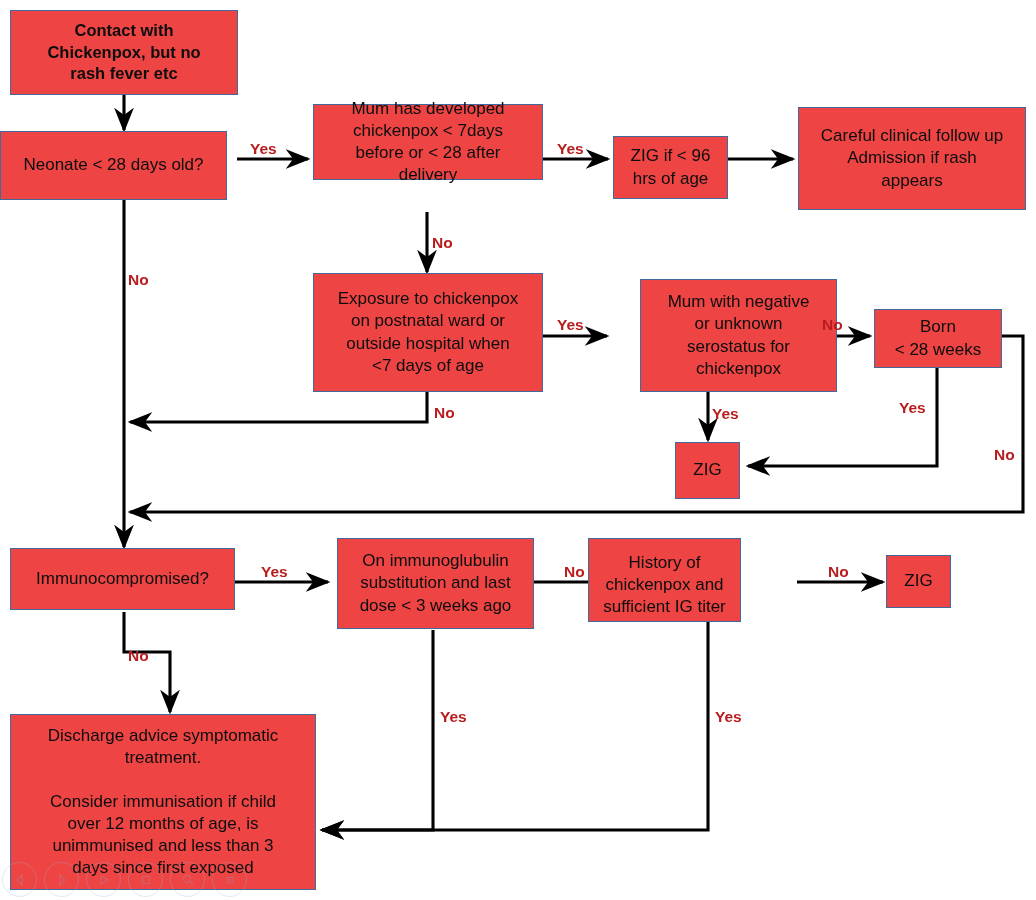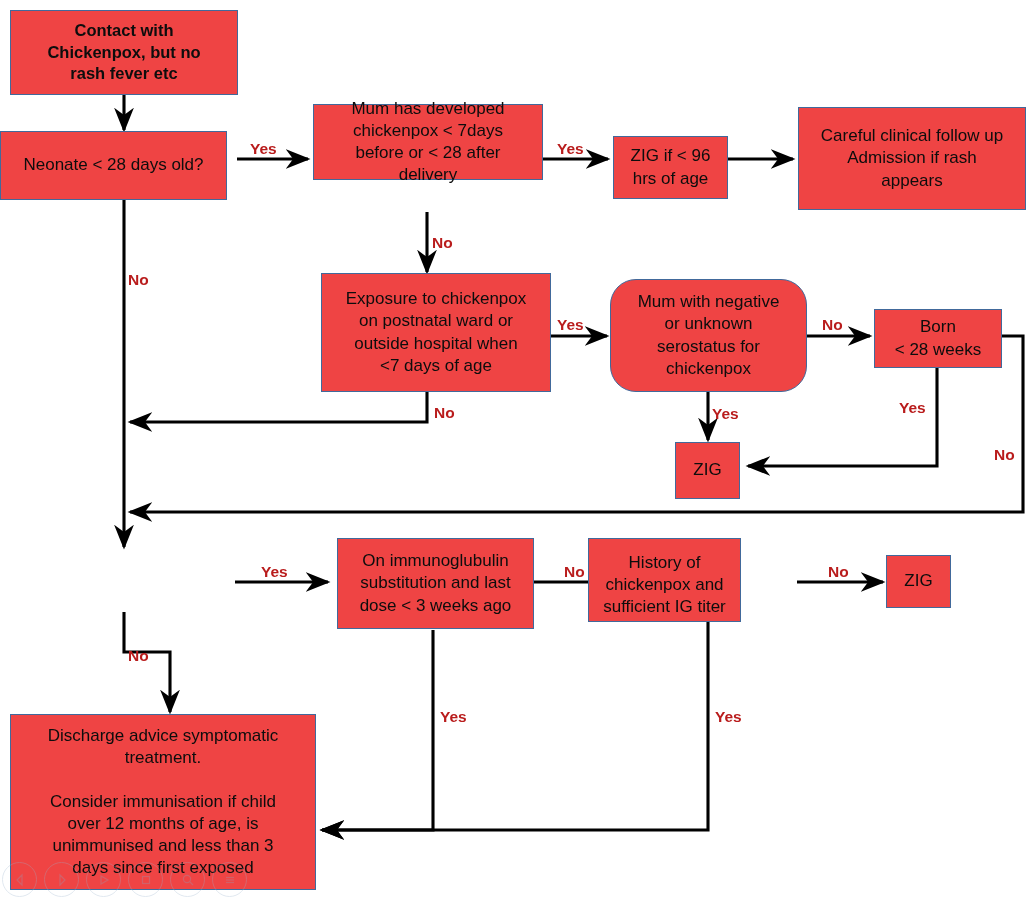--- a/index.html
+++ b/index.html
@@ -138,43 +138,46 @@
     <span>ZIG if &lt; 96
 hrs of age</span>
   </div>
 
   <div class="node" style="left:798px; top:107px; width:228px; height:103px;">
     <span>Careful clinical follow up
 Admission if rash
 appears</span>
   </div>
 
-  <div class="node" style="left:313px; top:273px; width:230px; height:119px;margin-left:8px;">
+  <div class="node" style="left:313px; top:273px; width:230px; height:119px;">
     <span>Exposure to chickenpox
 on postnatal ward or
 outside hospital when
 &lt;7 days of age</span>
   </div>
 
-  <div class="node" style="left:610px; top:279px; width:197px; height:113px;border-radius:26px;">
+  <div class="node" style="left:640px; top:279px; width:197px; height:113px;">
     <span>Mum with negative
 or unknown
 serostatus for
 chickenpox</span>
   </div>
 
   <div class="node" style="left:874px; top:309px; width:128px; height:59px;">
     <span>Born
 &lt; 28 weeks</span>
   </div>
 
   <div class="node" style="left:675px; top:442px; width:65px; height:57px;">
     <span>ZIG</span>
   </div>
 
+  <div class="node" style="left:10px; top:548px; width:225px; height:62px;">
+    <span>Immunocompromised?</span>
+  </div>
 
   <div class="node" style="left:337px; top:538px; width:197px; height:91px;">
     <span>On immunoglubulin
 substitution and last
 dose &lt; 3 weeks ago</span>
   </div>
 
   <div class="node" style="left:588px; top:538px; width:153px; height:84px;align-items:flex-end;">
     <span>History of
 chickenpox and

